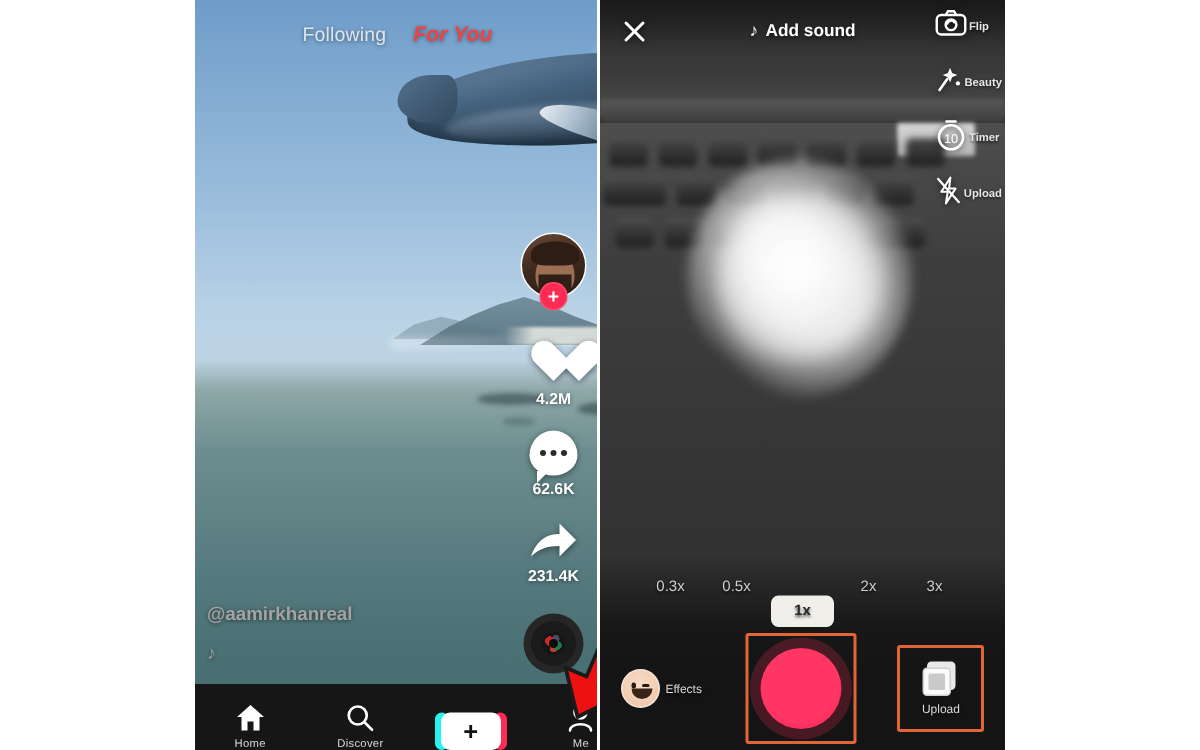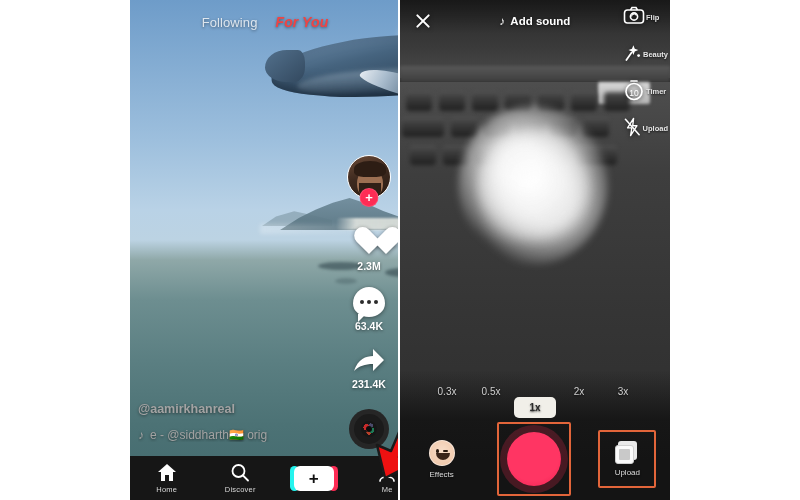--- a/index.html
+++ b/index.html
@@ -172,21 +172,21 @@
   .caption { font-size: 12.5px; line-height: 17px; }
   .music-row {
     display: flex; align-items: center; gap: 6px; margin-top: 12px;
     font-size: 12px; white-space: nowrap; overflow: hidden;
   }
   .note-ico { font-size: 12px; }
 
   
   .bottom-nav {
     position: absolute; left: 0; bottom: 0; width: 294px; height: 44px;
-    background: #161616; display: flex; align-items: center; z-index: 8;
+    background: #161616; display: flex; align-items: flex-end; z-index: 8;
   }
   .nav-item { flex: 1; display: flex; flex-direction: column; align-items: center; gap: 3px; }
   .nav-label { font-size: 7.5px; color: #d8d8d8; letter-spacing: .2px; }
   .nav-ico { width: 20px; height: 19px; display: block; }
   .create-btn {
     width: 40px; height: 25px; border-radius: 6px; background: #fff;
     position: relative; display: flex; align-items: center; justify-content: center;
     color: #111; font-size: 17px; font-weight: bold; line-height: 1;
   }
   .create-btn::before, .create-btn::after {
@@ -288,21 +288,21 @@
   }
   .zchip.active {
     background: #f1efe9; color: #2a2a2a; border-radius: 5px; font-weight: bold; margin-top: 32px;
   }
 
   
   .cam-bottom {
     position: absolute; left: 0; bottom: 2px; width: 270px; height: 78px;
     display: flex; align-items: center; justify-content: space-around; z-index: 8;
   }
-  .effects { display: flex; flex-direction: column; align-items: center; gap: 4px; width: 56px; }
+  .effects { display: flex; flex-direction: row; align-items: center; gap: 4px; width: 56px; }
   .smiley {
     width: 26px; height: 26px; border-radius: 50%;
     background: radial-gradient(circle at 50% 40%, #f7ddc8, #eec3a4);
     position: relative; border: 1px solid rgba(255,255,255,.5);
   }
   .smiley .eye { position: absolute; top: 8px; width: 3px; height: 4px; background: #2a1a10; border-radius: 2px; }
   .smiley .eye.l { left: 6px; }
   .smiley .eye.r { right: 6px; height: 2px; top: 9px; width: 5px; border-radius: 2px; }
   .smiley .mouth {
     position: absolute; left: 6px; bottom: 5px; width: 14px; height: 7px;
@@ -376,30 +376,30 @@
         <div class="avatar">
           <div class="face"></div>
           <div class="hair"></div>
           <div class="beard"></div>
         </div>
         <div class="plus-badge">+</div>
       </div>
 
       <div class="rail-item">
         <div class="heart-ico"></div>
-        <div class="rail-count">2.3M</div>
+        <div class="rail-count">4.2M</div>
       </div>
 
       <div class="rail-item">
         <div class="bubble-ico">
           <i></i>
             <i></i>
             <i></i>
         </div>
-        <div class="rail-count">63.4K</div>
+        <div class="rail-count">62.6K</div>
       </div>
 
       <div class="rail-item">
         <div class="share-ico">
           <svg viewBox="0 0 34 28">
               <path d="M2 24 C6 12 14 9 21 9 L21 2 L32 13 L21 24 L21 17 C13 17 7 19 2 24 Z" fill="#fff"></path>
             </svg>
         </div>
         <div class="rail-count">231.4K</div>
       </div>
@@ -407,21 +407,20 @@
       <div class="disc">
         <div class="art"></div>
         <div class="hole"></div>
       </div>
     </div>
 
     <div class="caption-block">
       <div class="handle">@aamirkhanreal</div>
       <div class="music-row">
         <span class="note-ico">♪</span>
-        <span>e - @siddharth🇮🇳   orig</span>
       </div>
     </div>
 
     <div class="bottom-nav">
       <div class="nav-item">
         <svg class="nav-ico" viewBox="0 0 20 19">
             <path d="M10 1 L19 9 L16 9 L16 18 L12 18 L12 12 L8 12 L8 18 L4 18 L4 9 L1 9 Z" fill="#fff"></path>
           </svg>
         <span class="nav-label">Home</span>
       </div>

